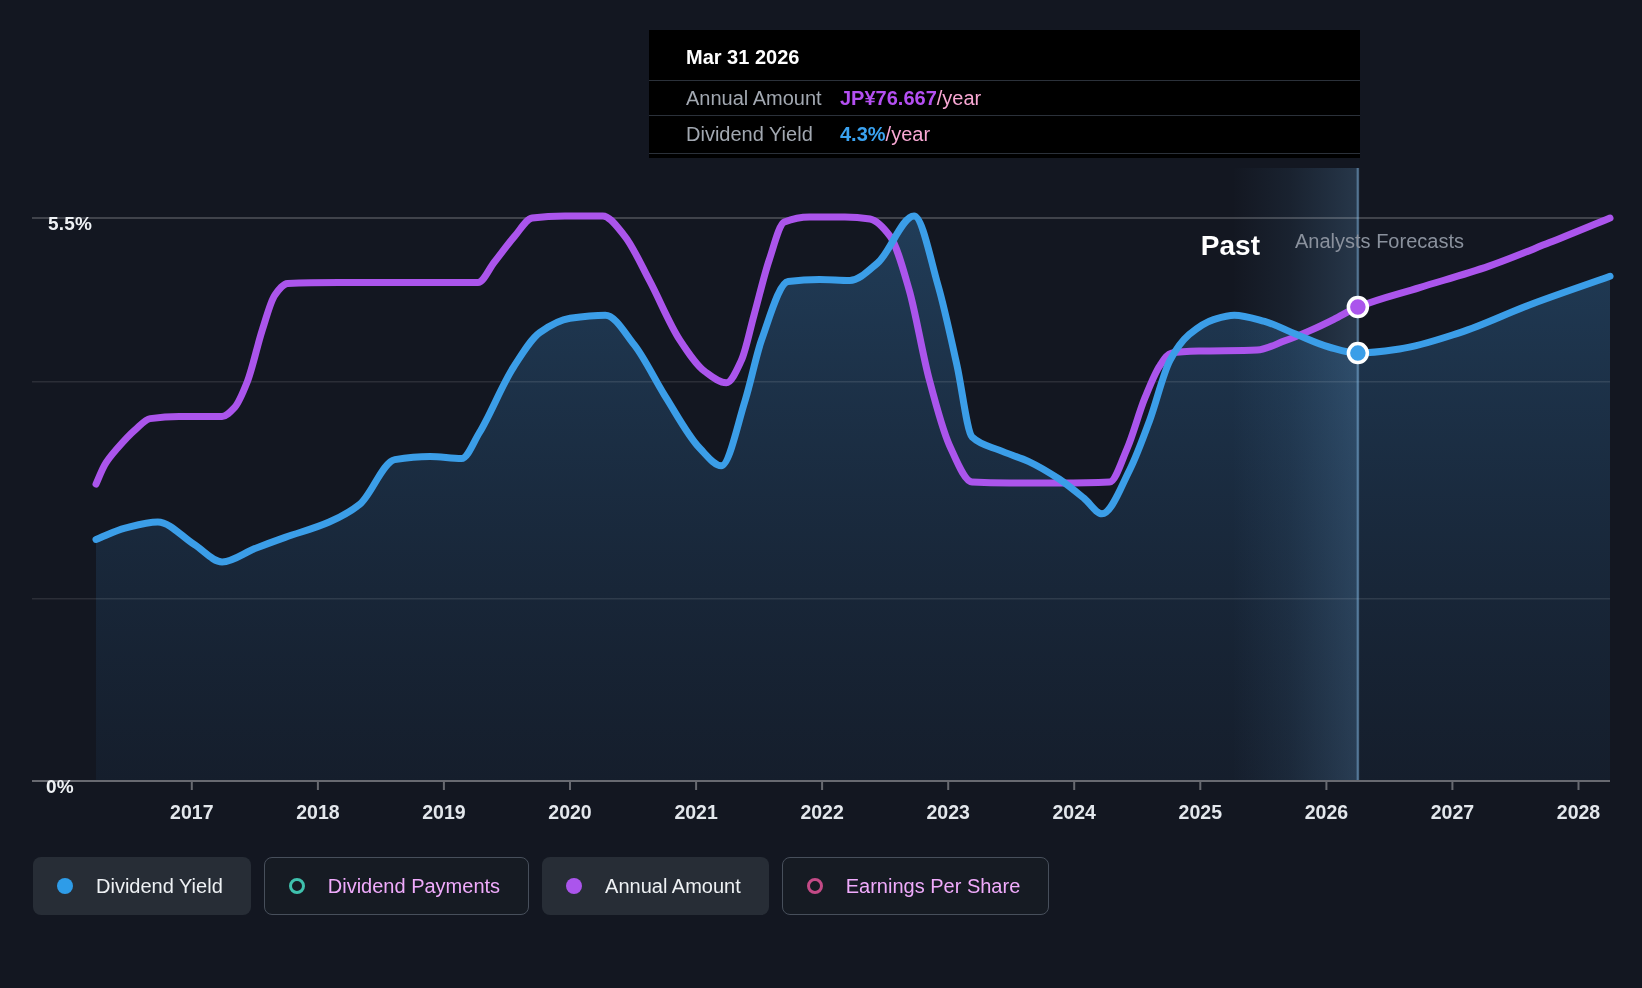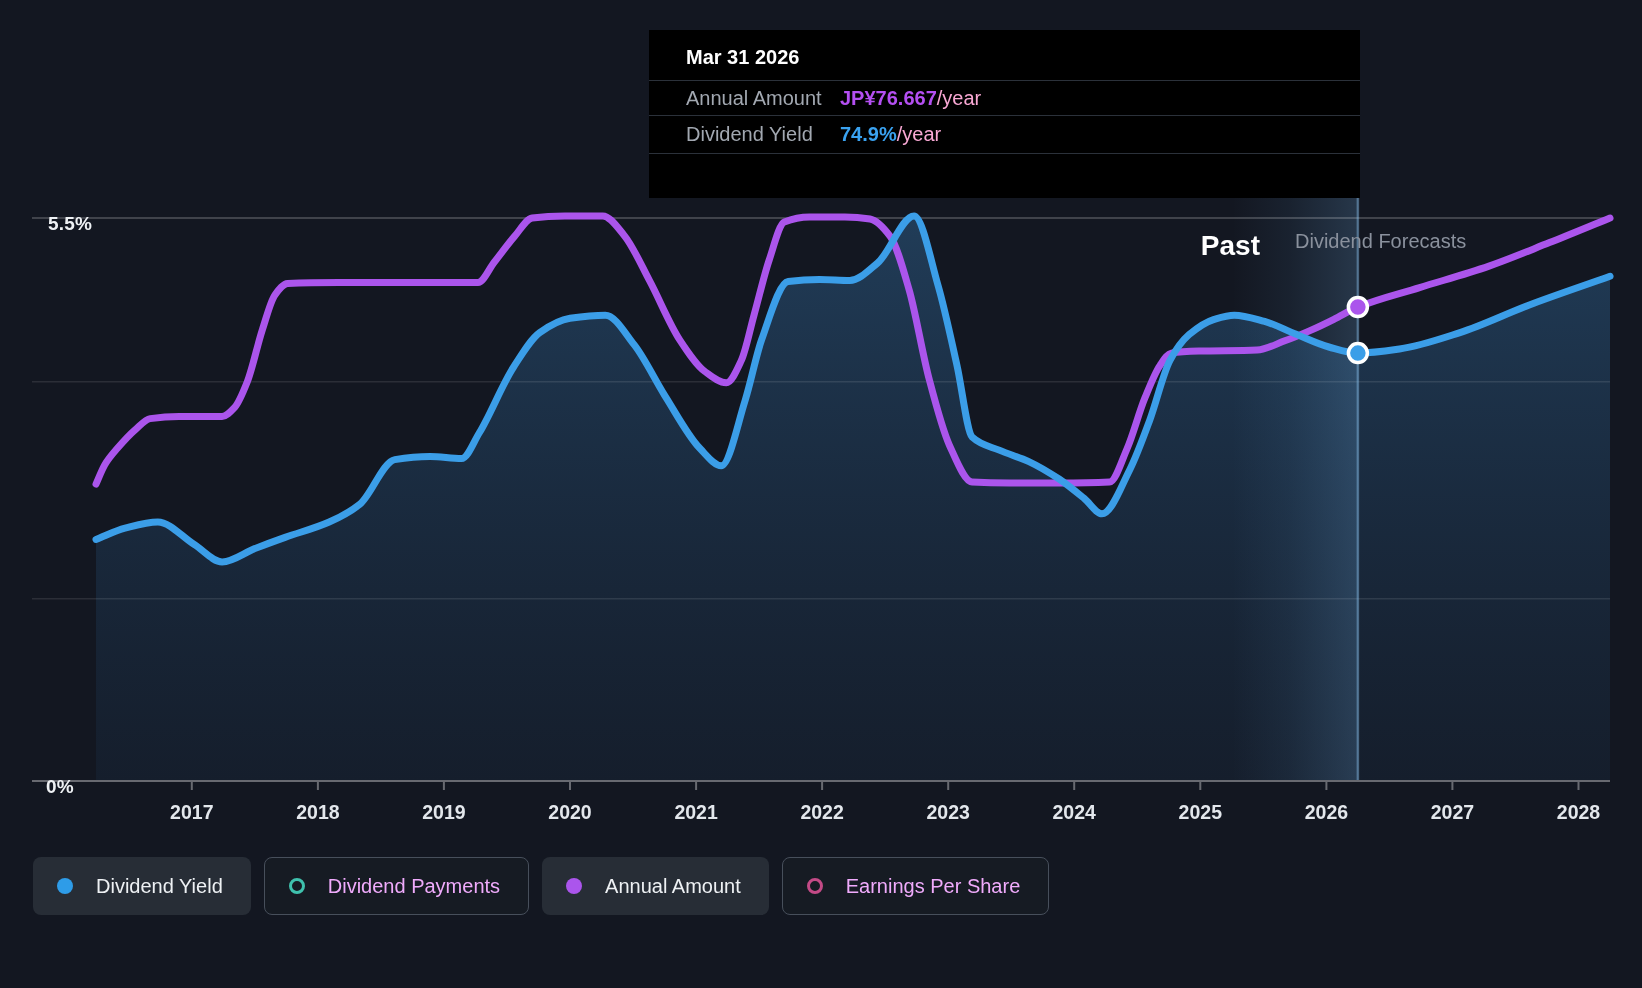--- a/index.html
+++ b/index.html
@@ -4,21 +4,21 @@
 <style>
   html,body{margin:0;padding:0;background:#131721;}
   body{width:1642px;height:988px;font-family:"Liberation Sans",sans-serif;-webkit-font-smoothing:antialiased;}
   .stage{position:relative;width:1642px;height:988px;overflow:hidden;background:#131721;}
   svg{position:absolute;left:0;top:0;display:block;}
   .ylab{position:absolute;color:#eef1f4;font-size:19px;font-weight:700;letter-spacing:.2px;margin-top:32px;}
   .ylab-top{left:48px;top:181px;}
   .ylab-bottom{left:46px;top:744px;}
   .past-label{position:absolute;left:1140px;top:230px;width:120px;text-align:right;color:#ffffff;font-size:28px;font-weight:700;}
   .forecast-label{position:absolute;left:1295px;top:230px;color:#8a919d;font-size:20px;font-weight:400;}
-  .tooltip{position:absolute;left:649px;top:30px;width:711px;height:168px;background:#000;box-sizing:border-box;z-index:6;}
+  .tooltip{position:absolute;left:649px;top:30px;width:711px;height:128px;background:#000;box-sizing:border-box;z-index:6;}
   .tt-title{height:50px;line-height:54px;padding-left:37px;color:#fff;font-size:20px;font-weight:700;}
   .tt-row{height:34px;display:flex;align-items:center;border-top:1px solid #2b313a;padding-left:37px;font-size:20px;}
   .tt-row.last{height:37px;border-bottom:1px solid #2b313a;}
   .tt-label{width:154px;color:#a2a8b1;flex:none;}
   .tt-value{font-weight:700;}
   .tt-suffix{color:#f9a8d4;}
   .legend{position:absolute;left:33px;top:857px;display:flex;gap:13px;z-index:5;}
   .leg{height:58px;border-radius:8px;display:flex;align-items:center;padding:0 28px 0 24px;font-size:20px;cursor:pointer;box-sizing:border-box;background:transparent;border:none;}
   .leg.sel{background:#272d36;color:#eef1f4;}
   .leg.ghost{background:#161b23;border:1.5px solid #474f5b;color:#f0abfc;}
@@ -75,32 +75,32 @@
       <path d="M 96.0 484.1 C 98.9 477.7, 101.9 469.6, 104.8 464.7 C 109.0 457.7, 113.2 453.2, 117.4 448.3 C 123.3 441.5, 129.2 435.0, 135.1 429.9 C 140.1 425.5, 145.2 419.3, 150.2 418.6 C 159.9 417.3, 169.5 416.6, 179.2 416.6 C 193.5 416.6, 207.8 416.6, 222.1 416.6 C 226.3 416.6, 230.5 411.9, 234.7 407.4 C 238.9 402.9, 243.1 392.4, 247.3 381.8 C 252.3 369.0, 257.4 345.0, 262.4 329.6 C 266.6 316.7, 270.8 300.4, 275.0 294.8 C 279.2 289.1, 283.4 283.7, 287.6 283.5 C 304.8 282.7, 322.1 282.5, 339.3 282.5 C 366.2 282.5, 393.1 282.5, 420.0 282.5 C 439.3 282.5, 458.6 282.5, 478.0 282.5 C 483.4 282.5, 488.9 268.9, 494.4 262.0 C 501.1 253.6, 507.8 244.1, 514.5 236.4 C 520.4 229.7, 526.3 218.8, 532.2 218.0 C 543.1 216.6, 554.0 216.0, 564.9 216.0 C 577.6 216.0, 590.2 216.0, 602.8 216.0 C 609.9 216.0, 617.1 226.9, 624.2 235.4 C 632.6 245.4, 641.0 264.7, 649.4 280.4 C 659.5 299.3, 669.6 324.4, 679.7 339.8 C 688.1 352.6, 696.5 365.4, 704.9 371.5 C 712.0 376.8, 719.2 382.8, 726.3 382.8 C 731.4 382.8, 736.4 371.0, 741.4 360.3 C 745.6 351.3, 749.8 330.4, 754.0 315.2 C 759.1 297.0, 764.1 275.0, 769.2 260.0 C 774.2 245.0, 779.3 224.1, 784.3 222.1 C 792.7 218.7, 801.1 217.0, 809.5 217.0 C 821.3 217.0, 833.0 217.0, 844.8 217.0 C 853.2 217.0, 861.6 217.7, 870.0 219.0 C 876.7 220.1, 883.5 227.5, 890.2 236.4 C 896.5 244.8, 902.8 267.9, 909.1 289.7 C 915.8 312.8, 922.5 354.4, 929.3 379.7 C 936.0 405.0, 942.7 430.6, 949.4 445.2 C 957.0 461.7, 964.6 481.7, 972.1 482.1 C 984.7 482.8, 997.3 483.1, 1009.9 483.1 C 1026.3 483.1, 1042.7 483.1, 1059.1 483.1 C 1075.9 483.1, 1092.7 482.9, 1109.5 482.1 C 1115.4 481.8, 1121.3 461.8, 1127.2 448.3 C 1133.1 434.9, 1138.9 412.6, 1144.8 398.2 C 1149.9 385.8, 1154.9 372.6, 1160.0 365.4 C 1163.7 360.0, 1167.5 353.7, 1171.3 353.1 C 1180.6 351.7, 1189.8 351.4, 1199.0 351.1 C 1218.4 350.5, 1237.7 350.8, 1257.0 350.0 C 1266.3 349.7, 1275.5 344.2, 1284.8 340.8 C 1293.2 337.8, 1301.6 334.3, 1310.0 330.6 C 1318.0 327.1, 1325.9 323.3, 1333.9 319.3 C 1341.9 315.4, 1349.9 310.3, 1357.9 307.1 C 1378.5 298.7, 1399.1 294.0, 1419.6 287.6 C 1442.8 280.4, 1465.9 274.1, 1489.0 266.1 C 1509.2 259.1, 1529.3 250.6, 1549.5 242.6 C 1569.7 234.6, 1589.8 226.2, 1610.0 218.0" fill="none" stroke="#ab55ec" stroke-width="7" stroke-linecap="round" stroke-linejoin="round"></path>
       <path d="M 96.0 539.4 C 105.7 535.7, 115.3 530.6, 125.0 528.2 C 135.9 525.4, 146.8 522.0, 157.8 522.0 C 170.0 522.0, 182.1 537.0, 194.3 544.5 C 203.6 550.3, 212.8 561.9, 222.1 561.9 C 233.0 561.9, 243.9 552.9, 254.8 548.6 C 264.9 544.7, 275.0 541.0, 285.1 537.4 C 299.8 532.1, 314.5 528.5, 329.2 522.0 C 339.3 517.6, 349.4 512.5, 359.5 504.6 C 371.2 495.4, 383.0 461.5, 394.8 459.6 C 406.5 457.7, 418.3 456.5, 430.1 456.5 C 440.6 456.5, 451.1 458.6, 461.6 458.6 C 467.5 458.6, 473.3 442.6, 479.2 433.0 C 490.6 414.5, 501.9 385.0, 513.3 367.5 C 522.1 353.8, 530.9 338.9, 539.7 332.6 C 549.8 325.5, 559.9 319.8, 570.0 318.3 C 581.8 316.6, 593.5 315.2, 605.3 315.2 C 615.0 315.2, 624.6 332.7, 634.3 344.9 C 644.4 357.7, 654.5 379.1, 664.5 395.1 C 676.3 413.7, 688.1 436.2, 699.8 448.3 C 707.0 455.7, 714.1 465.7, 721.3 465.7 C 729.2 465.7, 737.2 425.5, 745.2 400.2 C 750.7 382.9, 756.1 355.2, 761.6 339.8 C 770.4 315.0, 779.3 282.6, 788.1 281.5 C 798.6 280.1, 809.1 279.4, 819.6 279.4 C 829.7 279.4, 839.8 280.4, 849.8 280.4 C 859.1 280.4, 868.3 270.7, 877.6 263.0 C 889.8 252.9, 902.0 216.0, 914.1 216.0 C 922.1 216.0, 930.1 257.9, 938.1 285.6 C 944.4 307.4, 950.7 337.2, 957.0 365.4 C 962.0 388.0, 967.1 432.3, 972.1 437.1 C 981.4 445.8, 990.6 446.4, 999.9 450.4 C 1009.5 454.5, 1019.2 457.2, 1028.9 461.6 C 1038.9 466.3, 1049.0 472.4, 1059.1 479.0 C 1067.5 484.6, 1075.9 491.6, 1084.3 498.5 C 1090.2 503.3, 1096.1 513.8, 1102.0 513.8 C 1111.2 513.8, 1120.5 487.9, 1129.7 469.8 C 1136.4 456.6, 1143.2 437.8, 1149.9 419.7 C 1156.6 401.5, 1163.3 372.7, 1170.0 360.3 C 1176.3 348.6, 1182.7 340.1, 1189.0 334.7 C 1197.4 327.5, 1205.8 321.9, 1214.2 319.3 C 1220.9 317.3, 1227.6 315.2, 1234.3 315.2 C 1244.4 315.2, 1254.5 318.7, 1264.6 321.4 C 1274.7 324.1, 1284.8 329.7, 1294.8 333.7 C 1306.2 338.2, 1317.5 343.9, 1328.9 347.0 C 1338.5 349.6, 1348.2 353.1, 1357.9 353.1 C 1371.7 353.1, 1385.6 351.0, 1399.5 349.0 C 1419.6 346.2, 1439.8 339.1, 1460.0 332.6 C 1483.1 325.2, 1506.2 313.7, 1529.3 305.0 C 1556.2 294.9, 1583.1 285.9, 1610.0 276.3" fill="none" stroke="#3b9ee8" stroke-width="7" stroke-linecap="round" stroke-linejoin="round"></path>
       <circle cx="1357.8767693588675" cy="307.05636363636364" r="9.5" fill="#ab55ec" stroke="#ffffff" stroke-width="3.5"></circle>
       <circle cx="1357.8767693588675" cy="353.12000000000006" r="9.5" fill="#3b9ee8" stroke="#ffffff" stroke-width="3.5"></circle>
     </svg>
 
   <span class="ylab ylab-top">5.5%</span>
   <span class="ylab ylab-bottom">0%</span>
 
   <span class="past-label">Past</span>
-  <span class="forecast-label">Dividend Forecasts</span>
+  <span class="forecast-label">Analysts Forecasts</span>
 
   <div class="tooltip">
     <div class="tt-title">Mar 31 2026</div>
     <div class="tt-row">
       <span class="tt-label">Annual Amount</span>
       <span class="tt-value" style="color: rgb(180, 79, 242);">JP¥76.667</span>
       <span class="tt-suffix">/year</span>
     </div>
     <div class="tt-row last">
       <span class="tt-label">Dividend Yield</span>
-      <span class="tt-value" style="color: rgb(58, 162, 240);">74.9%</span>
+      <span class="tt-value" style="color: rgb(58, 162, 240);">4.3%</span>
       <span class="tt-suffix">/year</span>
     </div>
   </div>
 
   <div class="legend">
     <button class="leg sel">
       <span class="mark" style="background: rgb(46, 156, 232);"></span>
       <span>Dividend Yield</span>
     </button>
     <button class="leg ghost">

